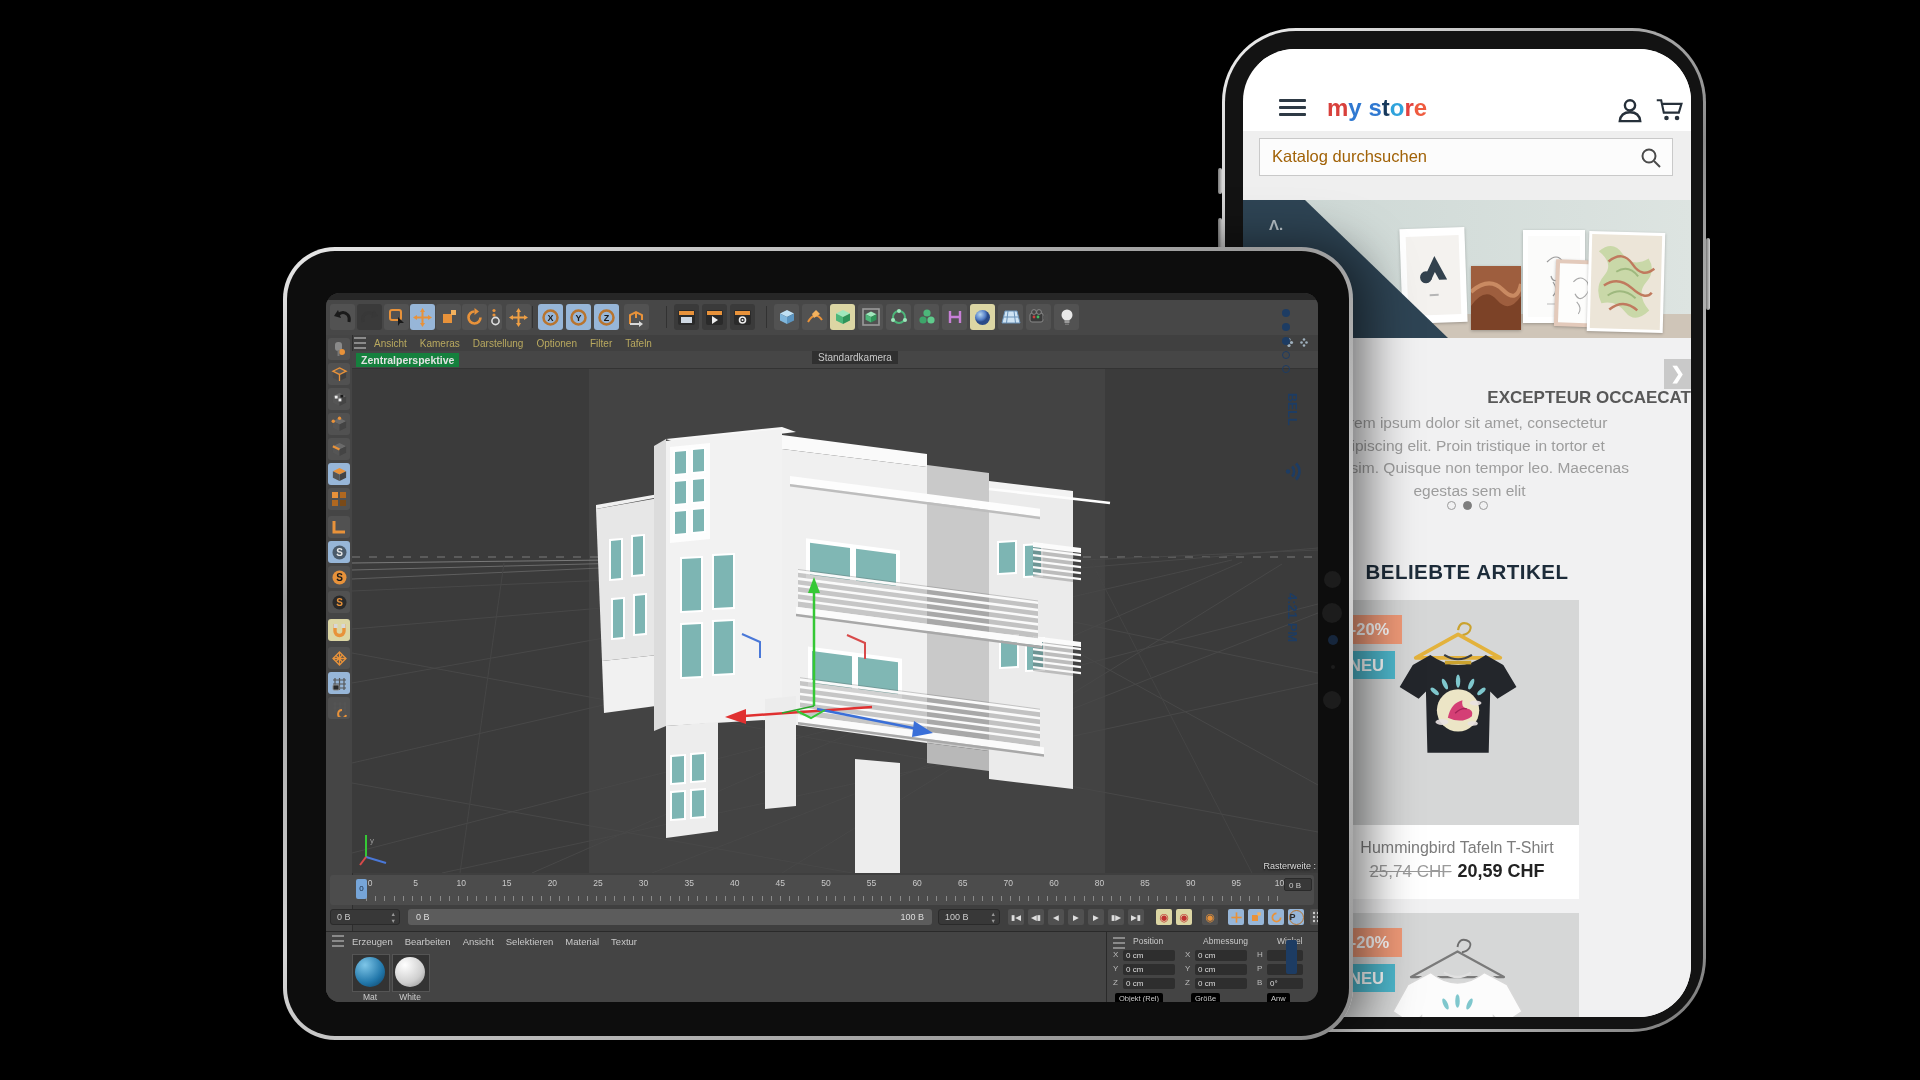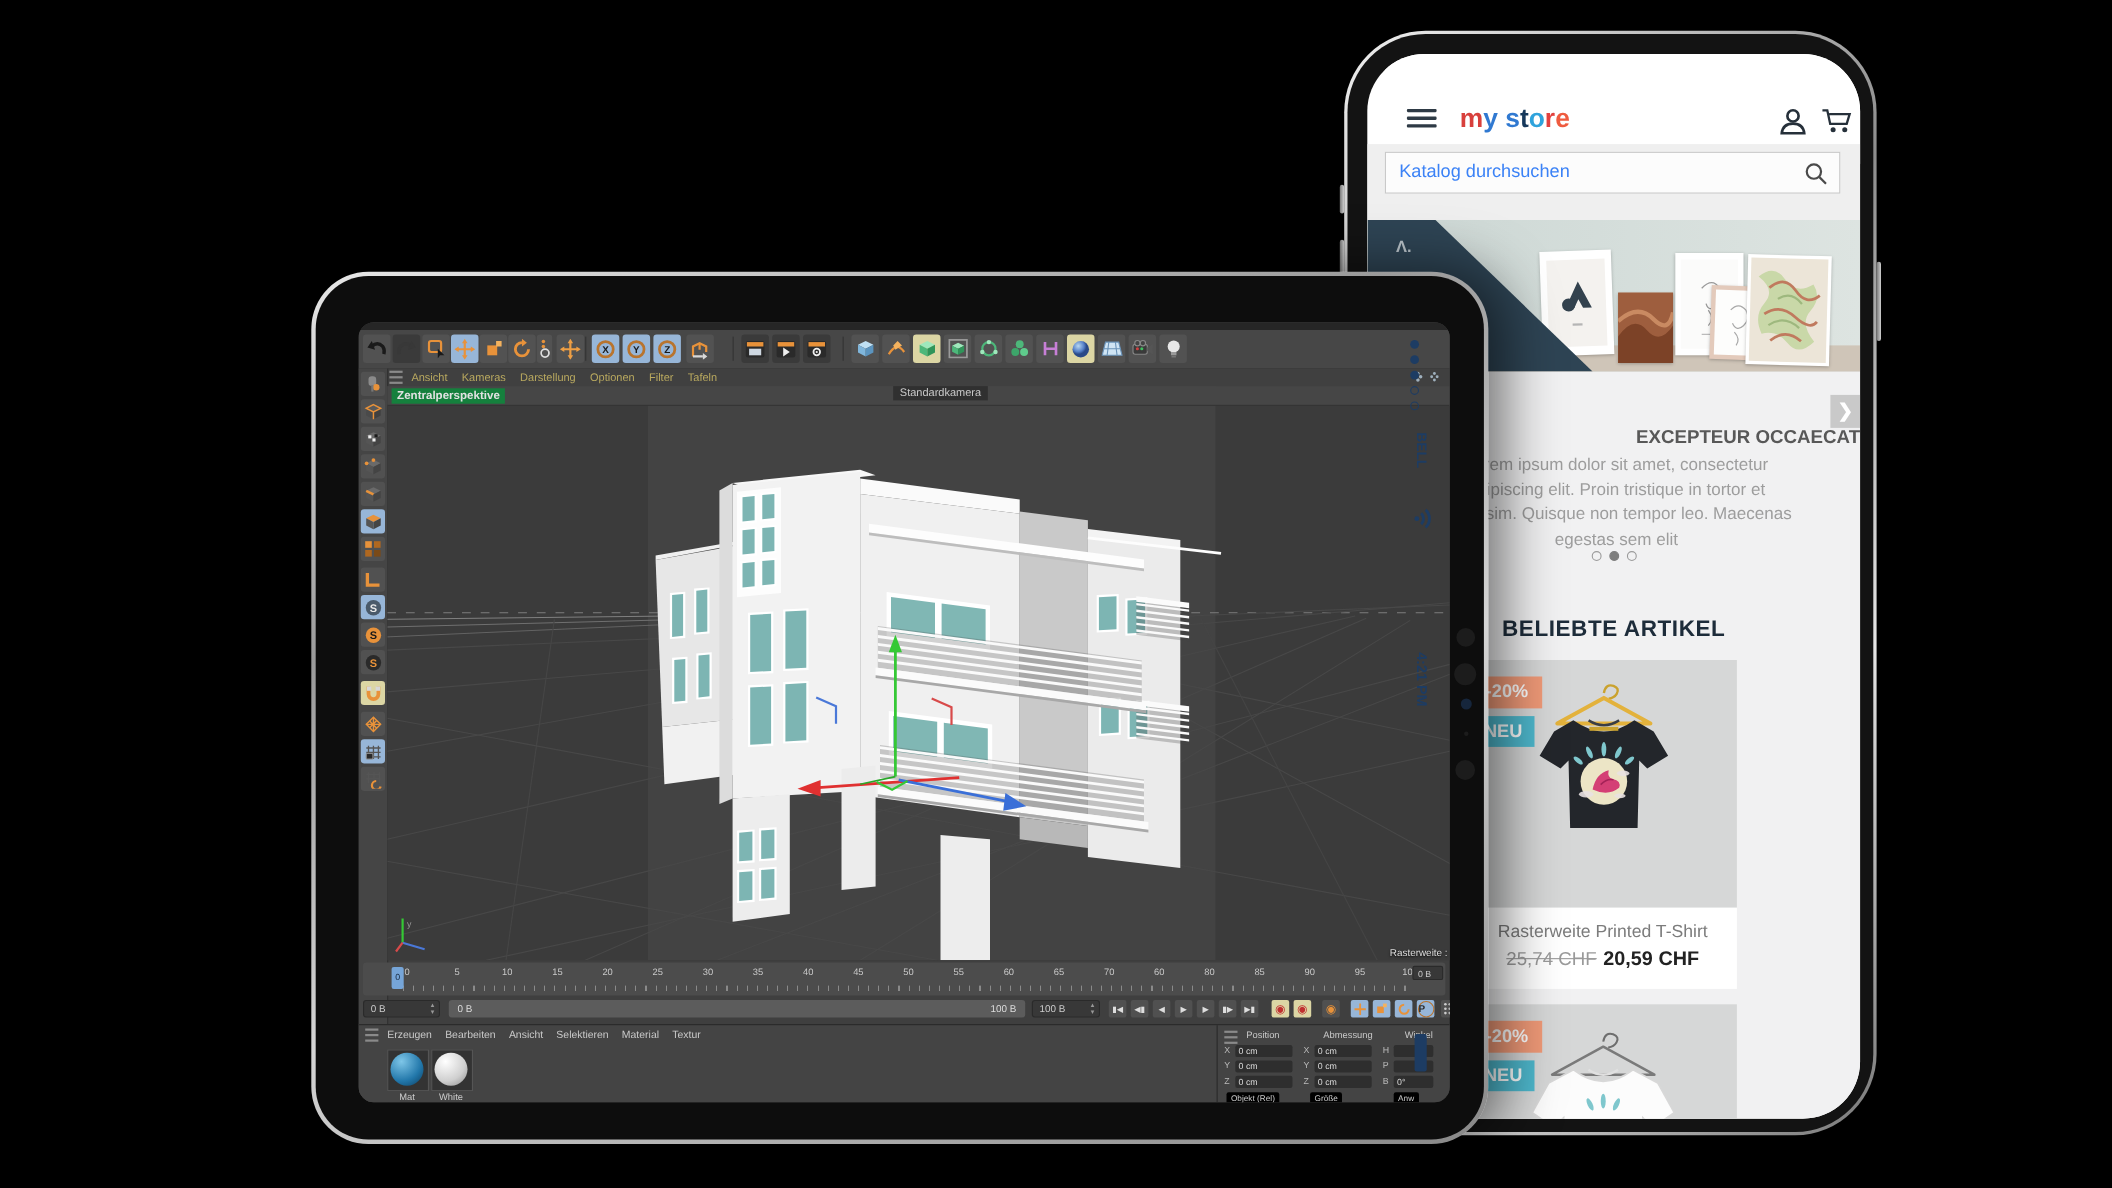--- a/index.html
+++ b/index.html
@@ -10,21 +10,21 @@
 .sidebtn{position:absolute;background:linear-gradient(90deg,#777,#cfcfcf);border-radius:2px}
 
 .ph-header{position:absolute;left:16px;top:0;width:448px;height:100px;background:#fff}
 .burger{position:absolute;left:20px;top:50px;width:27px;height:17px;cursor:pointer}
 .burger i{display:block;height:3.2px;background:#2e3a45;margin-bottom:3.6px;border-radius:1px}
 .logo{position:absolute;left:68px;top:45px;font-size:24px;font-weight:bold;letter-spacing:0}
 .hicon{position:absolute;top:48px;width:30px;height:26px}
 
 .ph-search{position:absolute;left:0;top:82px;width:448px;height:69px;background:#efefef}
 .search-box{position:absolute;left:16px;top:7px;width:414px;height:38px;background:#fcfcfc;border:1px solid #c9c9c9;box-sizing:border-box}
-.search-box span{position:absolute;left:12px;top:8px;font-size:16.5px;color:#3b82f6}
+.search-box span{position:absolute;left:12px;top:8px;font-size:16.5px;color:#a16207}
 .search-box svg{position:absolute;right:10px;top:8px}
 
 .ph-hero{position:absolute;left:0;top:151px;width:448px;height:138px;background:linear-gradient(90deg,#ccd7d4,#dde4e1);overflow:hidden}
 .hero-floor{position:absolute;left:0;bottom:0;width:448px;height:24px;background:#cfc5b8}
 .hero-wedge{position:absolute;left:0;top:0;width:210px;height:138px;background:#2e4454;clip-path:polygon(0 0,62px 0,205px 138px,0 138px)}
 .hero-logo{position:absolute;left:26px;top:16px;color:#b9c3c9;font-size:15px;font-weight:bold}
 .frame{position:absolute;background:#fff;box-shadow:0 1px 3px rgba(0,0,0,.25)}
 
 .ph-rest{position:absolute;left:0;top:289px;width:448px;height:679px;background:#f1f1f2}
 .sample-title{position:absolute;left:0;top:16px;width:448px;text-align:left;font-size:21px;color:#a21caf}
@@ -219,21 +219,21 @@
                     <ellipse cx="100" cy="148" rx="9" ry="4"></ellipse>
                     <ellipse cx="146" cy="122" rx="8" ry="3.5"></ellipse>
                     <ellipse cx="142" cy="150" rx="7" ry="3"></ellipse>
                   </g>
           </g>
               </svg>
           <div class="badge b-disc">-20%</div>
           <div class="badge b-neu">NEU</div>
         </div>
         <div class="pinfo">
-          <div class="pname">Rasterweite Printed T-Shirt</div>
+          <div class="pname">Hummingbird Tafeln T-Shirt</div>
           <div class="pprice"><span class="old">25,74 CHF</span><span class="new">20,59 CHF</span></div>
         </div>
       </div>
 
       <div class="pcard" style="top:575px">
         <div class="pimg">
           <svg width="244" height="225" viewBox="0 0 244 225">
             <g transform="translate(31,16) scale(0.75)">
             <path d="M122 24 q2,-12 12,-9 q8,3 4,10 q-3 5 -10 6" fill="none" stroke="#6e6e6e" stroke-width="2.5"></path>
             <path d="M122 30 L60 64 L184 64 Z" fill="none" stroke="#7a7a7a" stroke-width="3" stroke-linejoin="round"></path>

